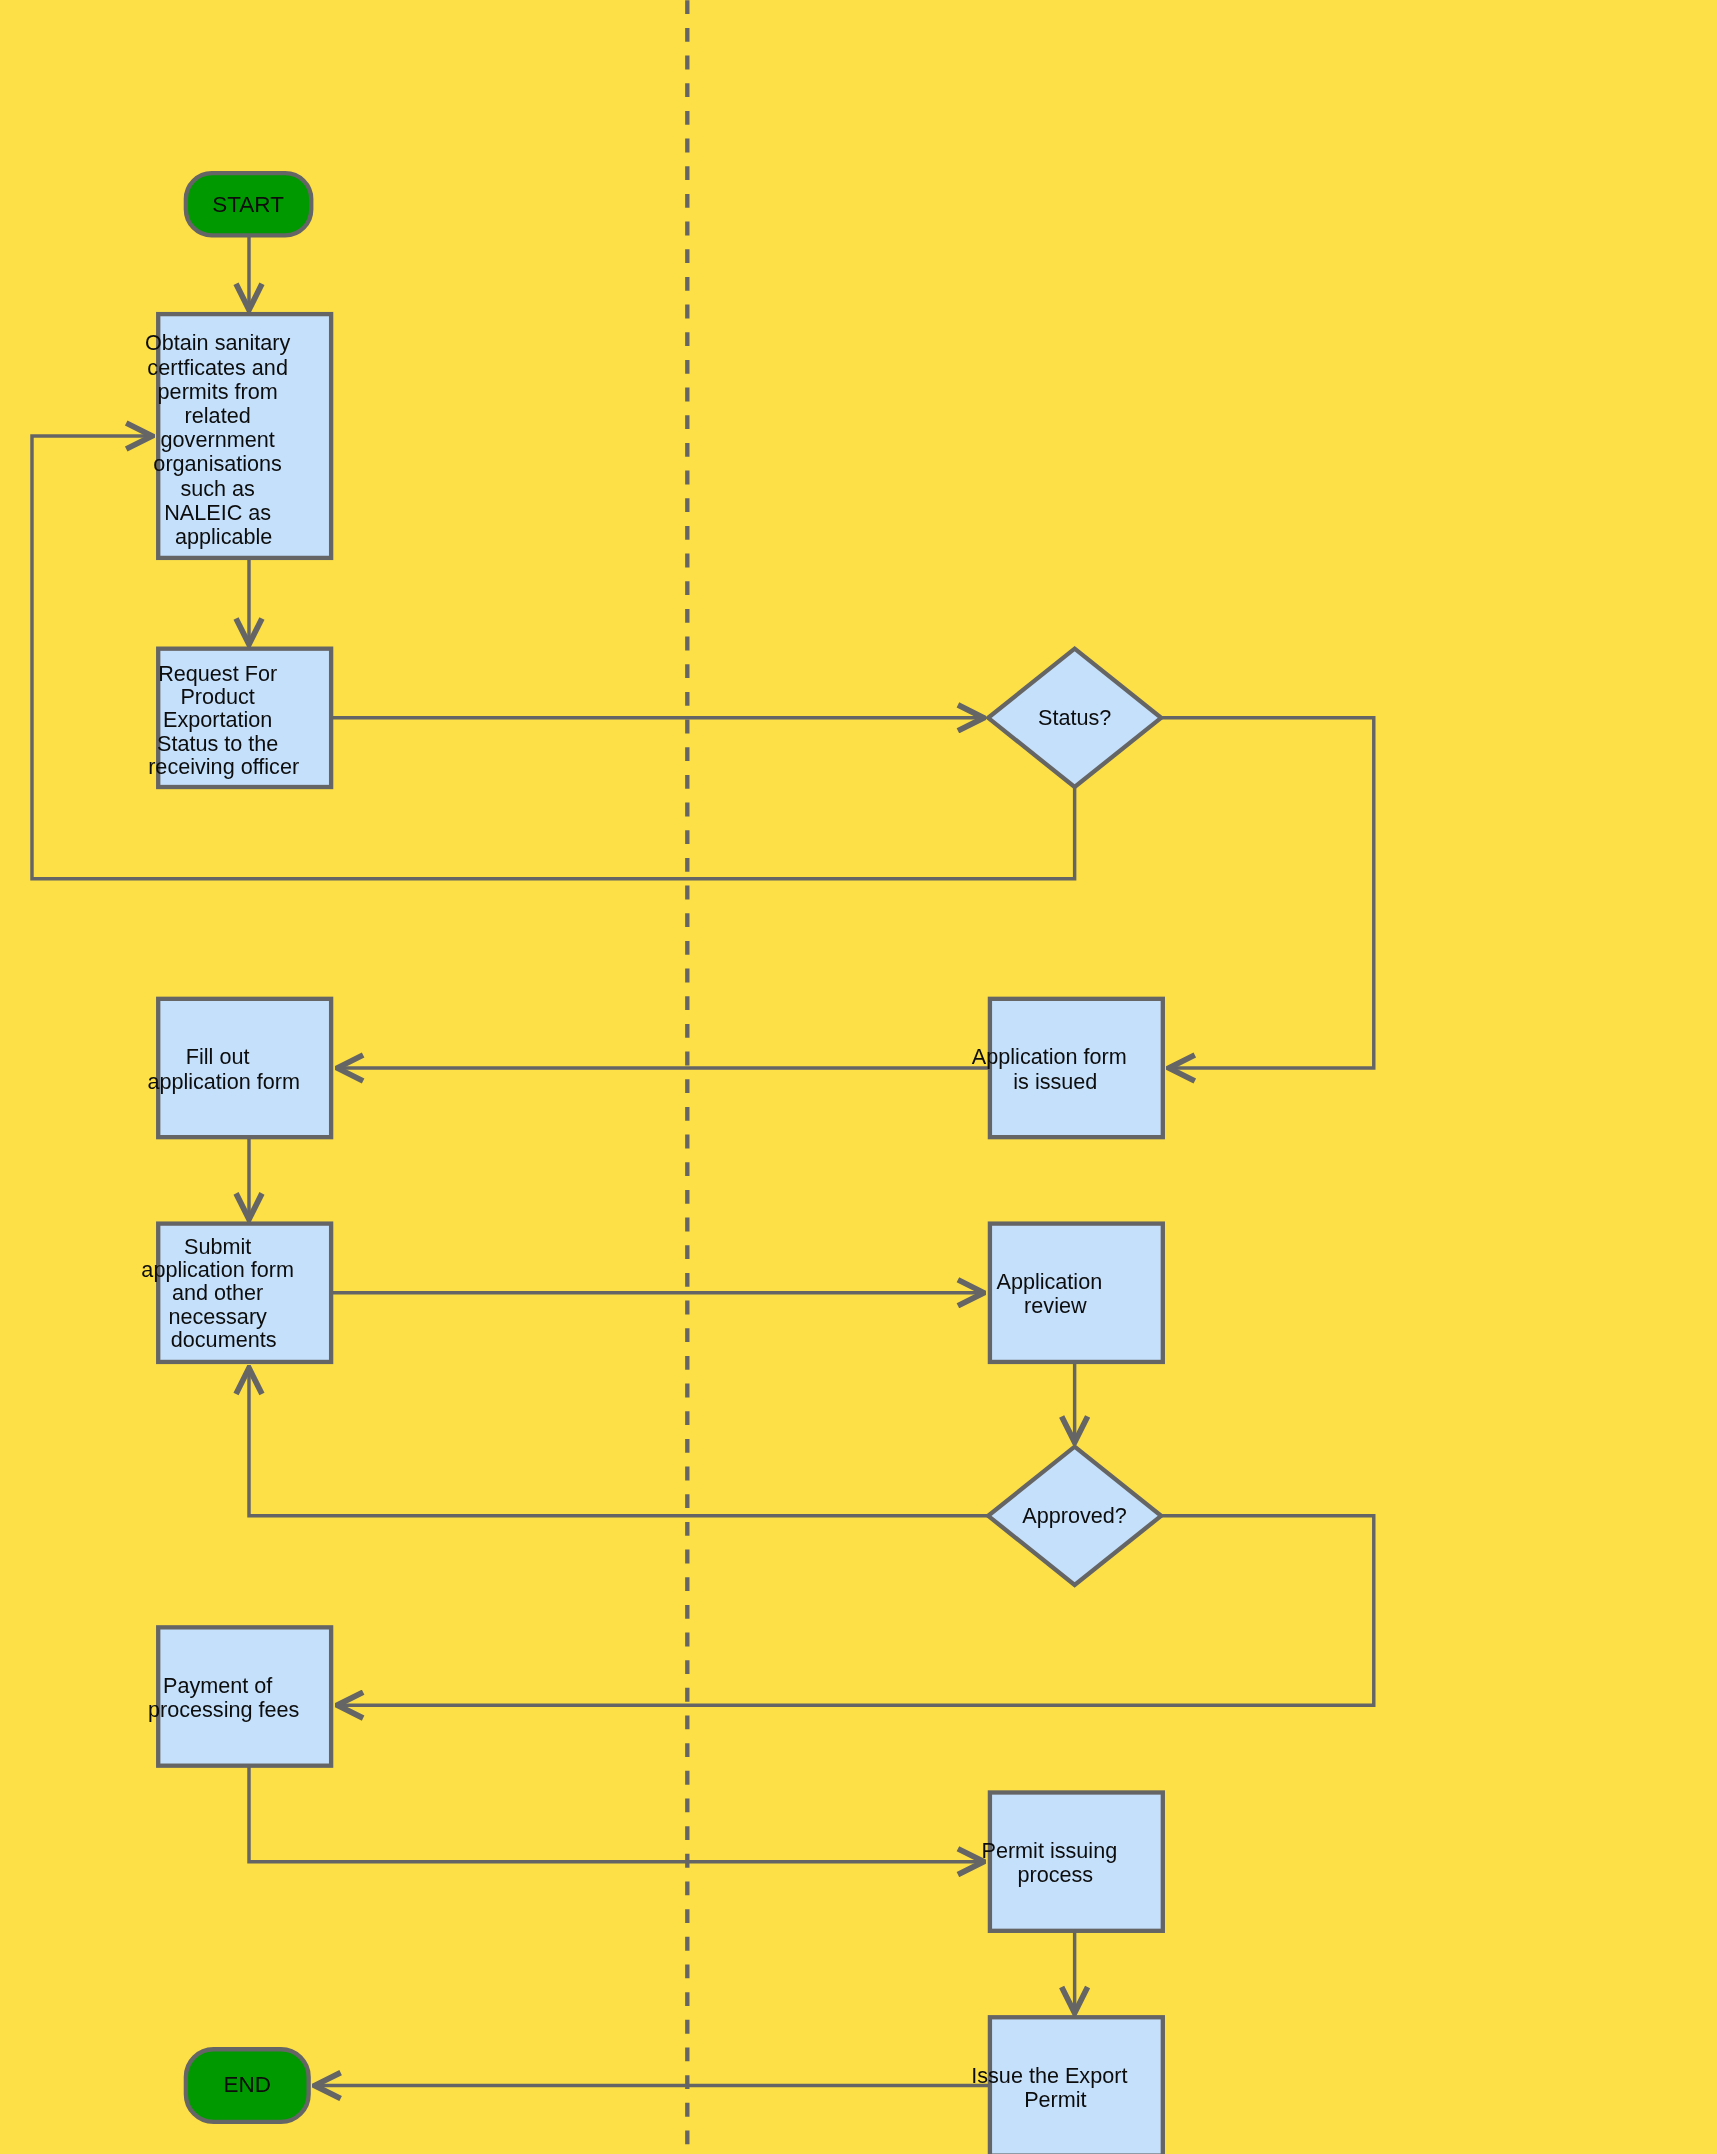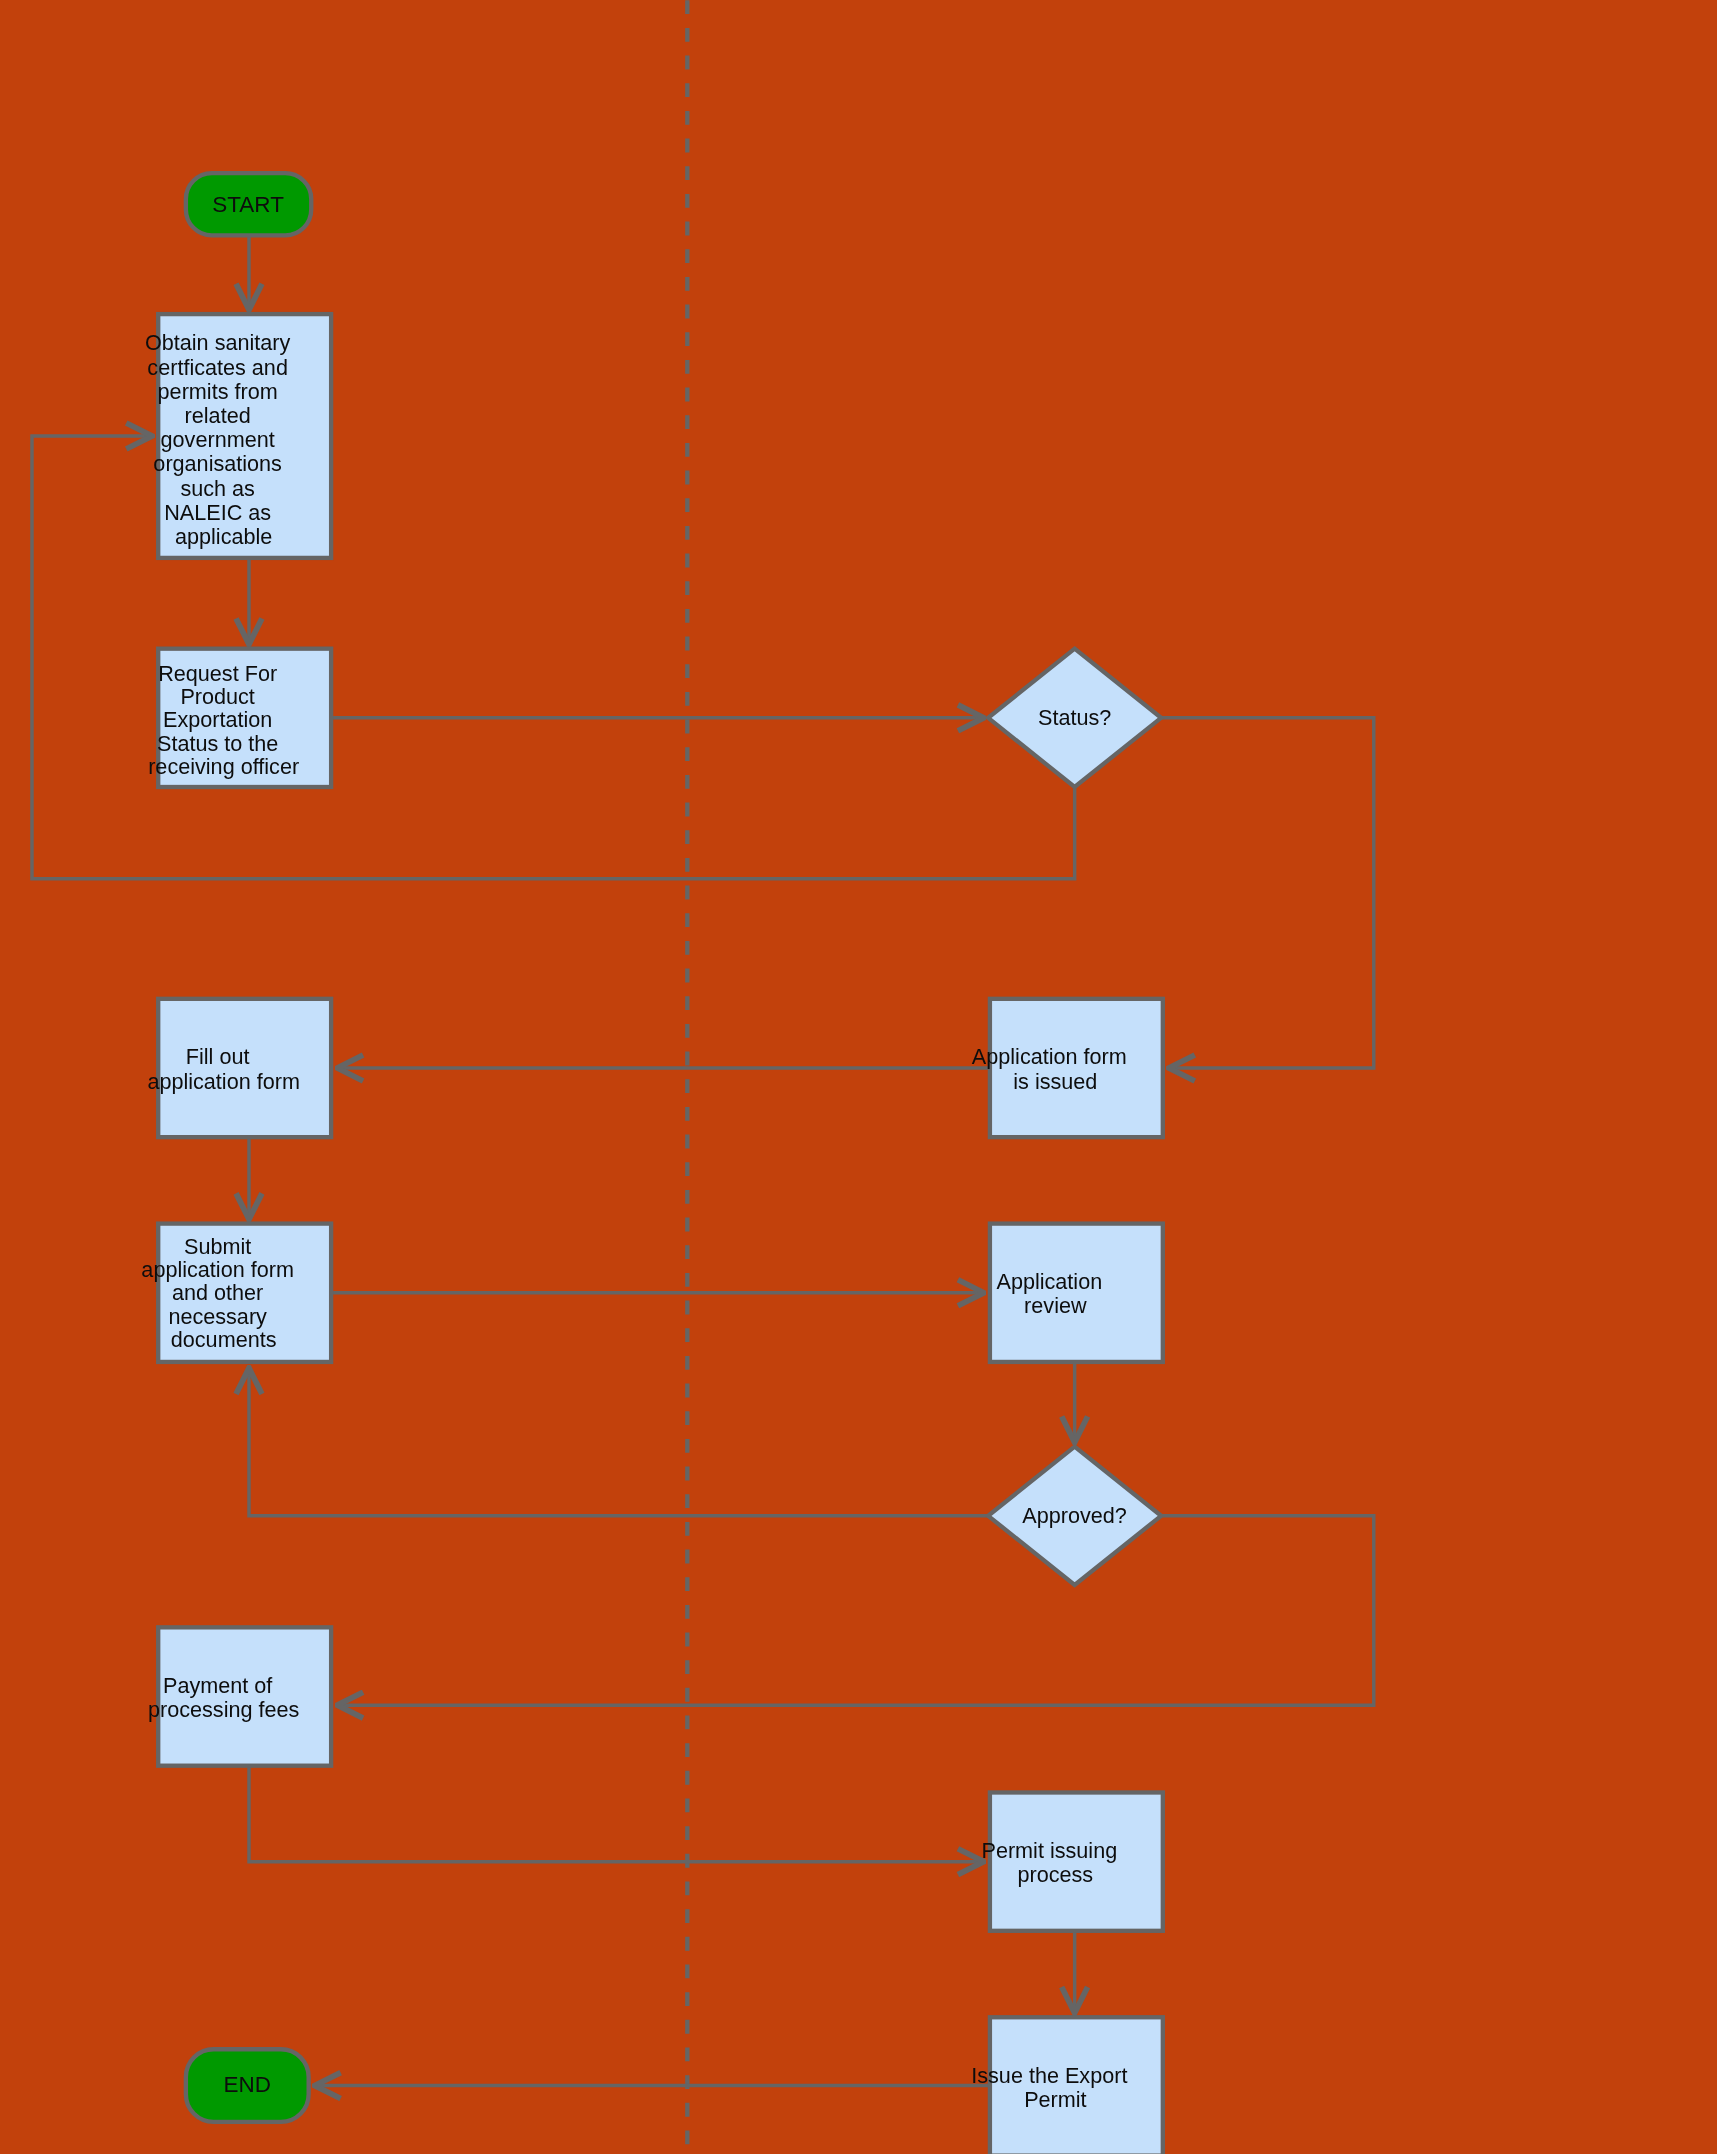--- a/index.html
+++ b/index.html
@@ -4,21 +4,21 @@
 <style>
   html, body {
     margin: 0;
     padding: 0;
     background: #000000;
   }
   #canvas {
     position: relative;
     width: 1717px;
     height: 2155px;
-    background: #c2410c;
+    background: #fde047;
     overflow: hidden;
     font-family: "Liberation Sans", sans-serif;
   }
   #flow-svg {
     position: absolute;
     left: 0;
     top: 0;
     width: 1717px;
     height: 2155px;
   }

